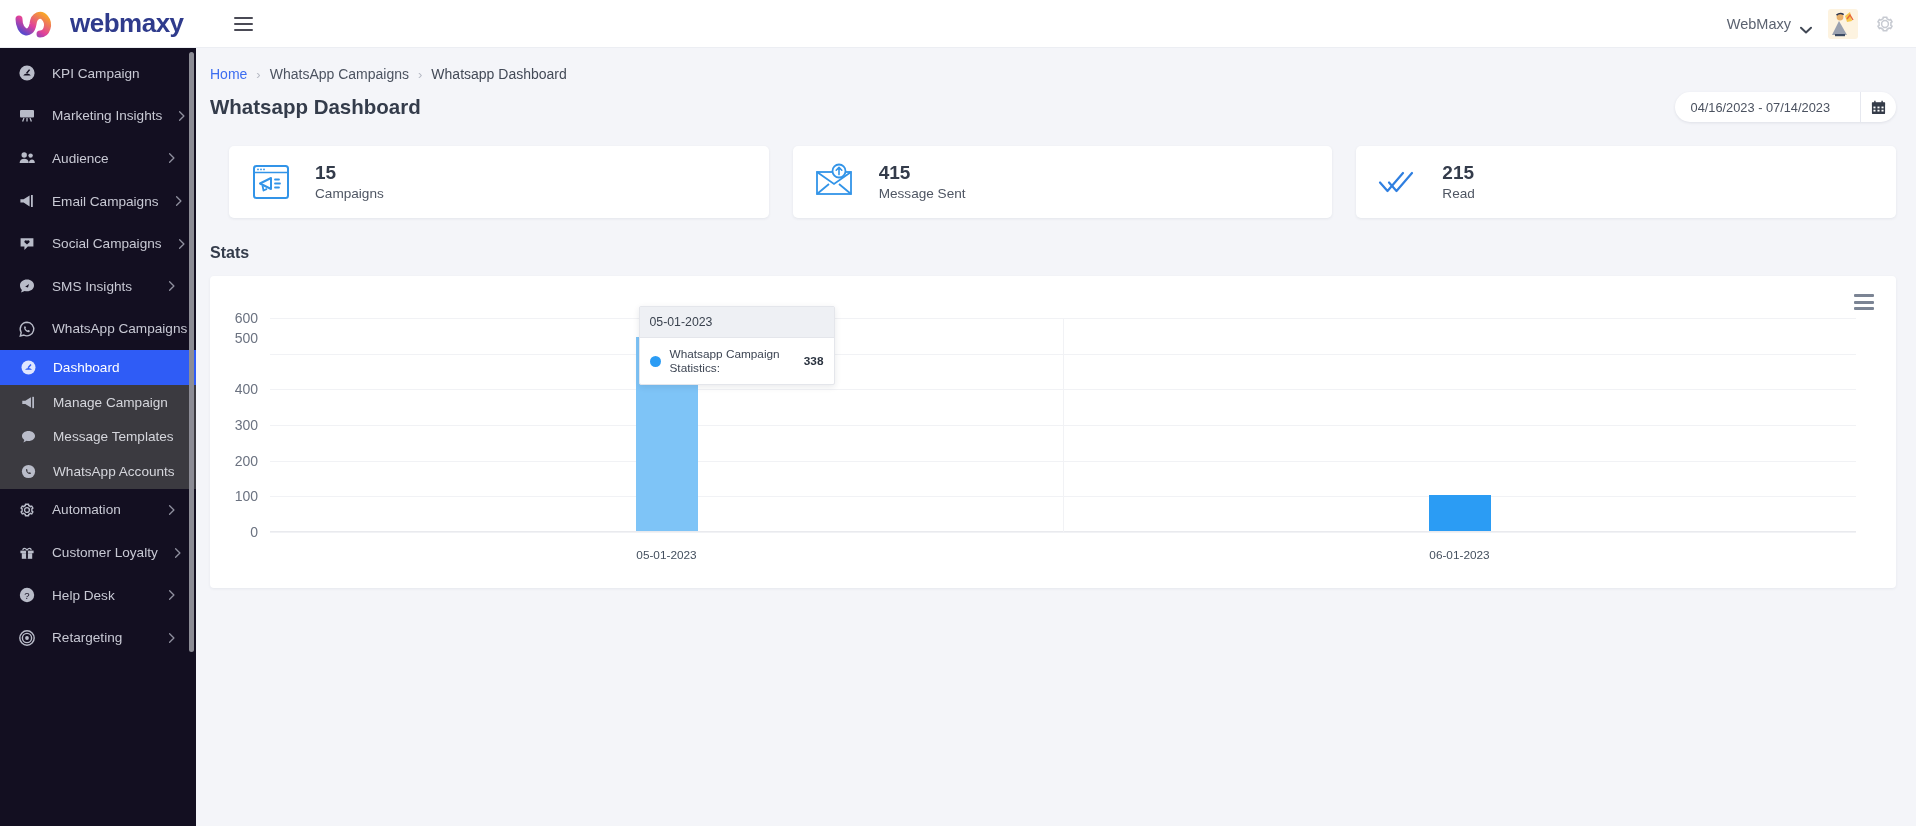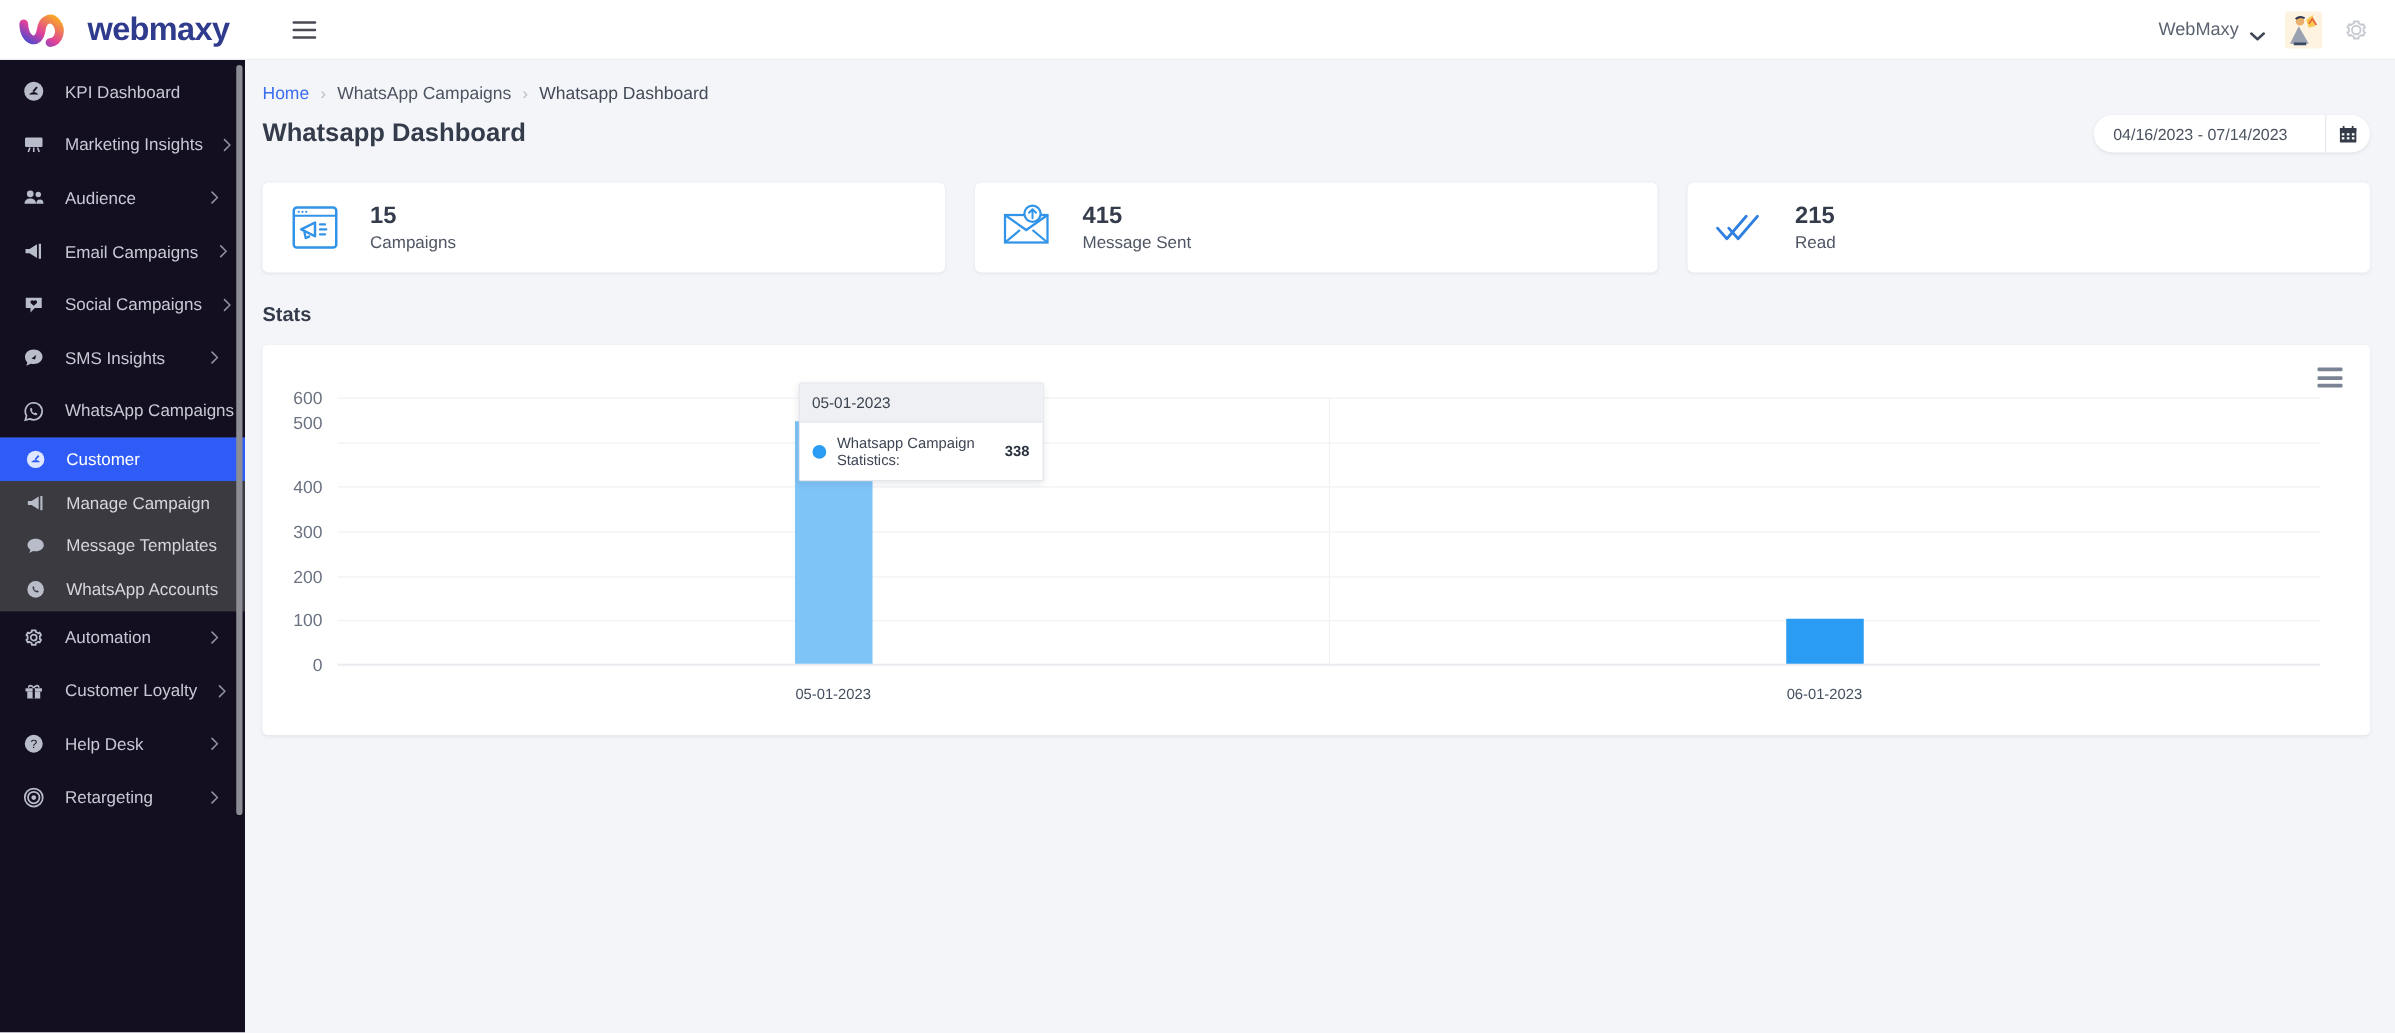--- a/index.html
+++ b/index.html
@@ -118,20 +118,21 @@
   .daterange .dr-btn {
     width: 36px; height: 30px;
     border-left: 1px solid #e6e8ef;
     display: flex; align-items: center; justify-content: center;
   }
 
   
   .cards {
     display: flex; gap: 24px;
     padding: 24px 20px 0 14px;
+    margin-left: 19px;
   }
   .card {
     flex: 1;
     height: 72px;
     background: #ffffff;
     border-radius: 5px;
     box-shadow: 0 1px 3px rgba(40,50,80,.08);
     display: flex; align-items: center;
     padding-left: 20px; gap: 22px;
   }
@@ -259,21 +260,21 @@
       <div class="sidebar-scroll">
 
         <div class="nav-item">
           <span class="ico">
             <svg viewBox="0 0 18 18" width="18" height="18">
                 <circle cx="9" cy="9" r="7.6" fill="#b9bcc9"></circle>
                 <path d="M5.2 11.6a4.6 4.6 0 0 1 7.6 0z" fill="#130f21"></path>
                 <path d="M11.6 5.6L8.6 9.3" stroke="#130f21" stroke-width="1.5" fill="none"></path>
               </svg>
           </span>
-          <span class="lbl">KPI Dashboard</span>
+          <span class="lbl">KPI Campaign</span>
         </div>
 
         <div class="nav-item">
           <span class="ico">
             <svg viewBox="0 0 18 18" width="18" height="18">
                 <rect x="2" y="3" width="14" height="7.5" rx="1" fill="#b9bcc9"></rect>
                 <path d="M6 11l-1.4 3.6M12 11l1.4 3.6M9 11v3.6" stroke="#b9bcc9" stroke-width="1.3"></path>
               </svg>
           </span>
           <span class="lbl">Marketing Insights</span>
@@ -359,21 +360,21 @@
 
         <div class="submenu-wrap">
           <div class="nav-item sub active">
             <span class="ico">
               <svg viewBox="0 0 18 18" width="17" height="17">
                   <circle cx="9" cy="9" r="7.4" fill="#dfe6ff"></circle>
                   <path d="M5.3 11.5a4.4 4.4 0 0 1 7.4 0z" fill="#2f5cf6"></path>
                   <path d="M11.6 5.8L8.6 9.3" stroke="#2f5cf6" stroke-width="1.5" fill="none"></path>
                 </svg>
             </span>
-            <span class="lbl">Customer</span>
+            <span class="lbl">Dashboard</span>
           </div>
           <div class="nav-item sub">
             <span class="ico">
               <svg viewBox="0 0 18 18" width="17" height="17">
                   <path d="M2.4 7.2h3.2l6-3.8v11l-6-3.8H2.4z" fill="#b9bcc9"></path>
                   <rect x="13" y="3" width="1.8" height="12" fill="#b9bcc9"></rect>
                 </svg>
             </span>
             <span class="lbl">Manage Campaign</span>
           </div>

